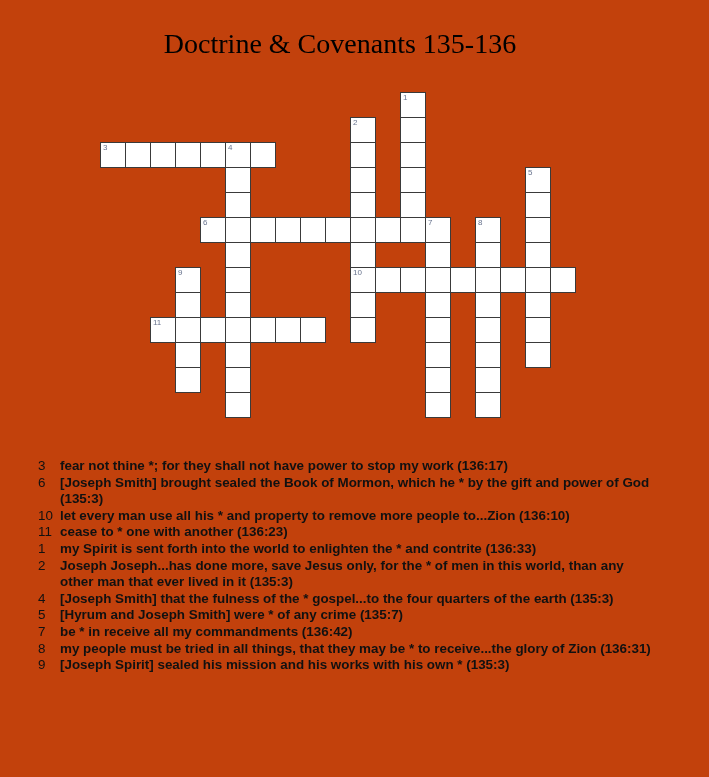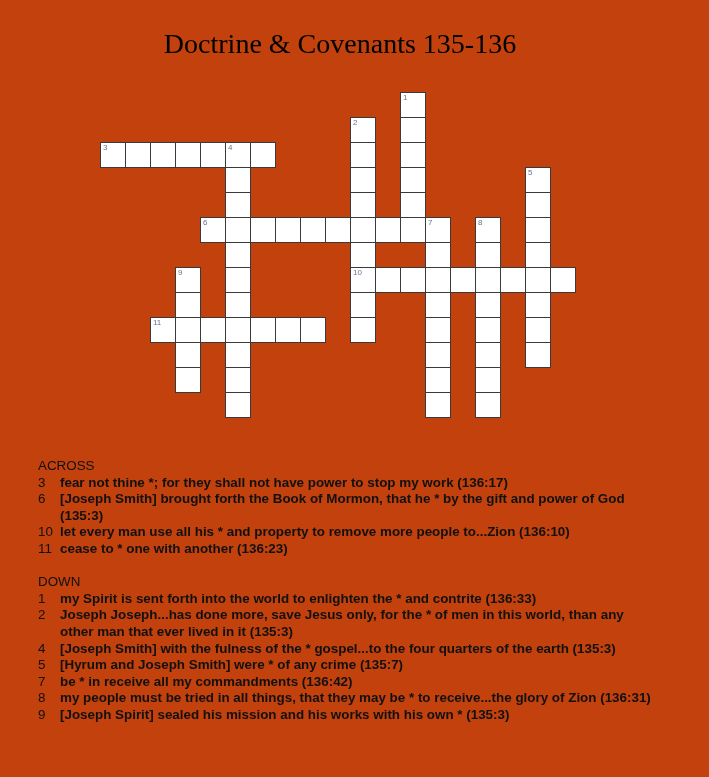--- a/index.html
+++ b/index.html
@@ -185,52 +185,50 @@
       <div class="cell" style="left: 75px; top: 275px;"></div>
       <div class="cell" style="left: 125px; top: 275px;"></div>
       <div class="cell" style="left: 325px; top: 275px;"></div>
       <div class="cell" style="left: 375px; top: 275px;"></div>
       <div class="cell" style="left: 125px; top: 300px;"></div>
       <div class="cell" style="left: 325px; top: 300px;"></div>
       <div class="cell" style="left: 375px; top: 300px;"></div>
     </div>
 
   <div class="clues">
-    <div class="clue-header">ACROSS</div>
     <div id="across-list">
         <div class="clue">
           <div class="cluenum">3</div>
           <div class="cluetext">fear not thine *; for they shall not have power to stop my work (136:17)</div>
         </div>
         <div class="clue">
           <div class="cluenum">6</div>
-          <div class="cluetext">[Joseph Smith] brought forth the Book of Mormon, that he * by the gift and power of God (135:3)</div>
+          <div class="cluetext">[Joseph Smith] brought sealed the Book of Mormon, which he * by the gift and power of God (135:3)</div>
         </div>
         <div class="clue">
           <div class="cluenum">10</div>
           <div class="cluetext">let every man use all his * and property to remove more people to...Zion (136:10)</div>
         </div>
         <div class="clue">
           <div class="cluenum">11</div>
           <div class="cluetext">cease to * one with another (136:23)</div>
         </div>
       </div>
-    <div class="clue-header down">DOWN</div>
     <div id="down-list">
         <div class="clue">
           <div class="cluenum">1</div>
           <div class="cluetext">my Spirit is sent forth into the world to enlighten the * and contrite (136:33)</div>
         </div>
         <div class="clue">
           <div class="cluenum">2</div>
           <div class="cluetext">Joseph Joseph...has done more, save Jesus only, for the * of men in this world, than any other man that ever lived in it (135:3)</div>
         </div>
         <div class="clue">
           <div class="cluenum">4</div>
-          <div class="cluetext">[Joseph Smith] with the fulness of the * gospel...to the four quarters of the earth (135:3)</div>
+          <div class="cluetext">[Joseph Smith] that the fulness of the * gospel...to the four quarters of the earth (135:3)</div>
         </div>
         <div class="clue">
           <div class="cluenum">5</div>
           <div class="cluetext">[Hyrum and Joseph Smith] were * of any crime (135:7)</div>
         </div>
         <div class="clue">
           <div class="cluenum">7</div>
           <div class="cluetext">be * in receive all my commandments (136:42)</div>
         </div>
         <div class="clue">

